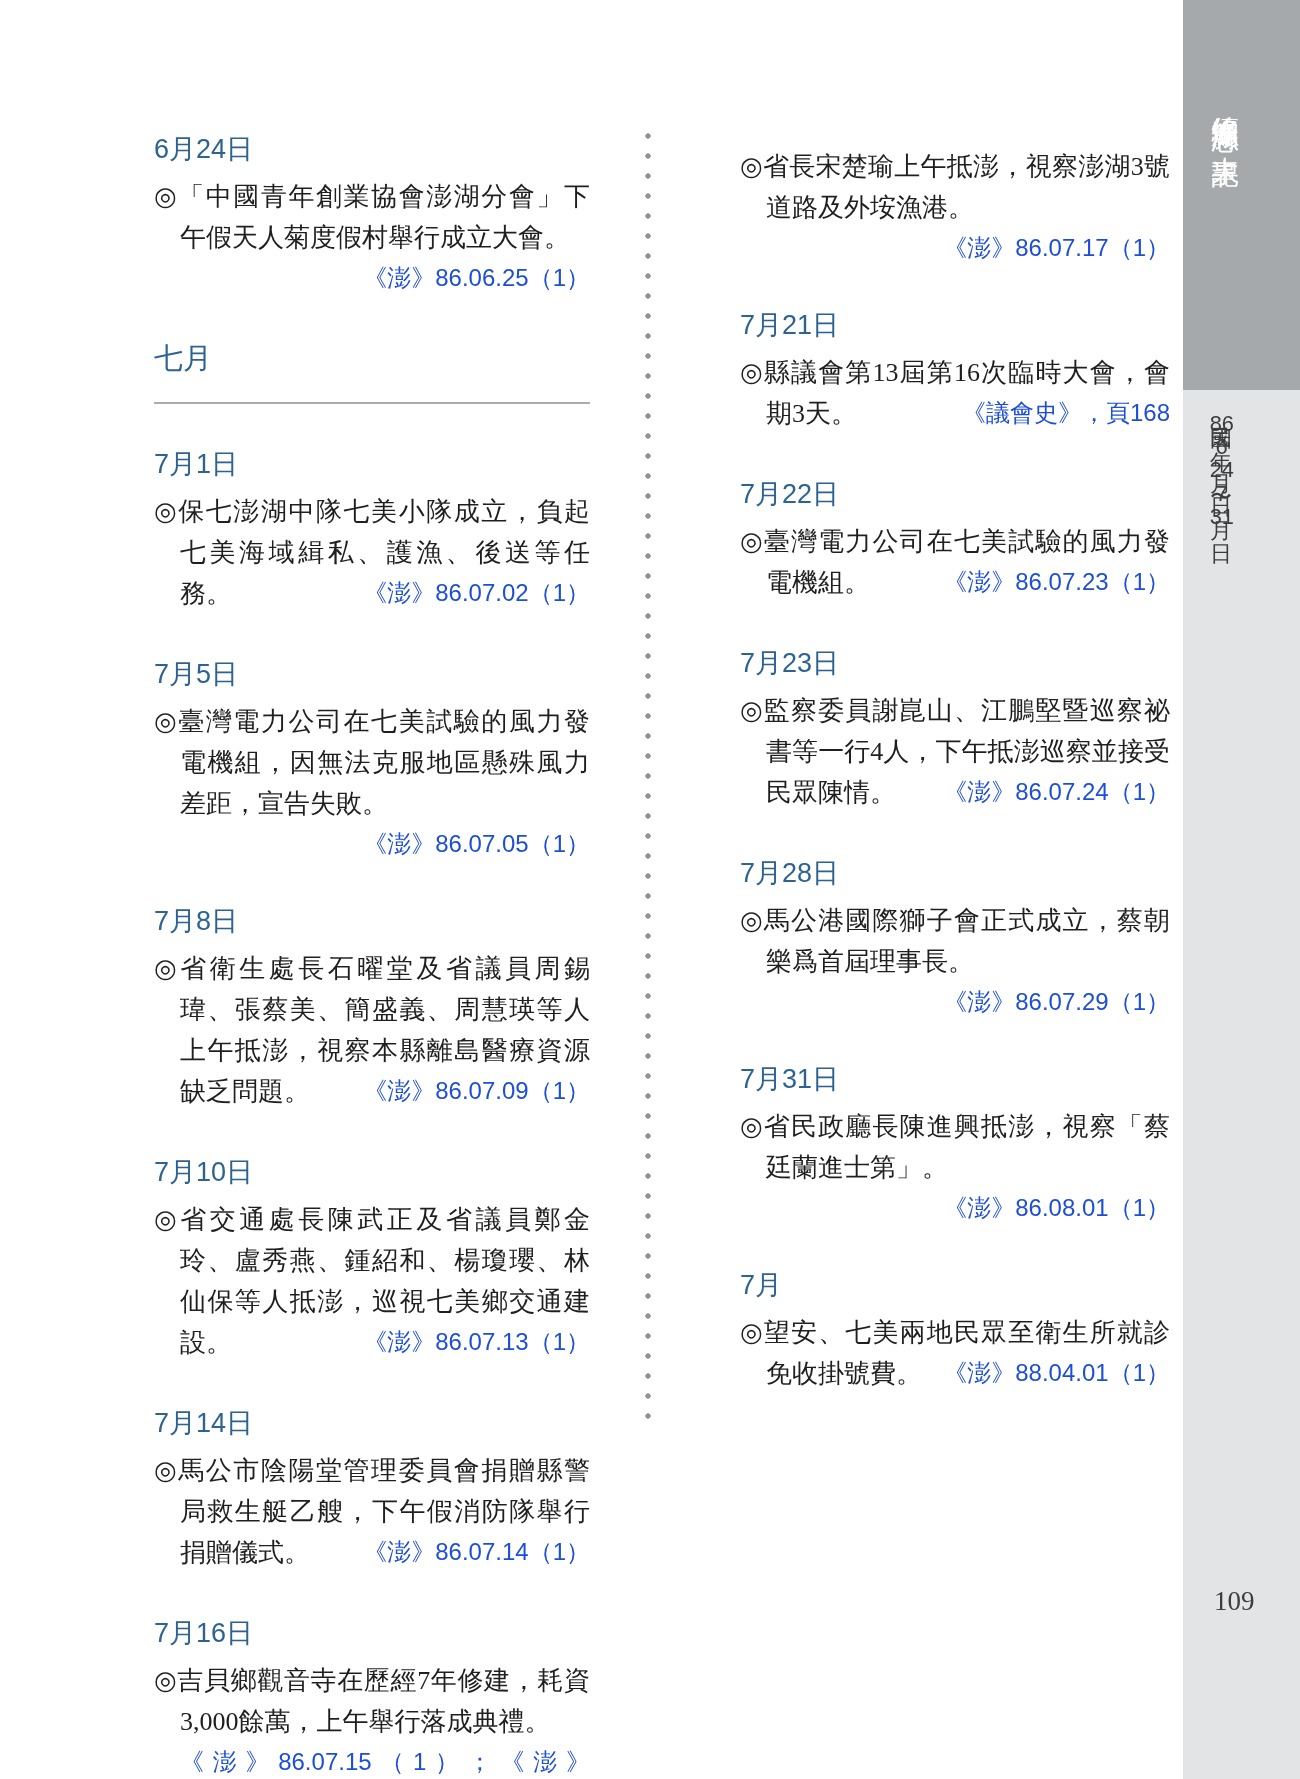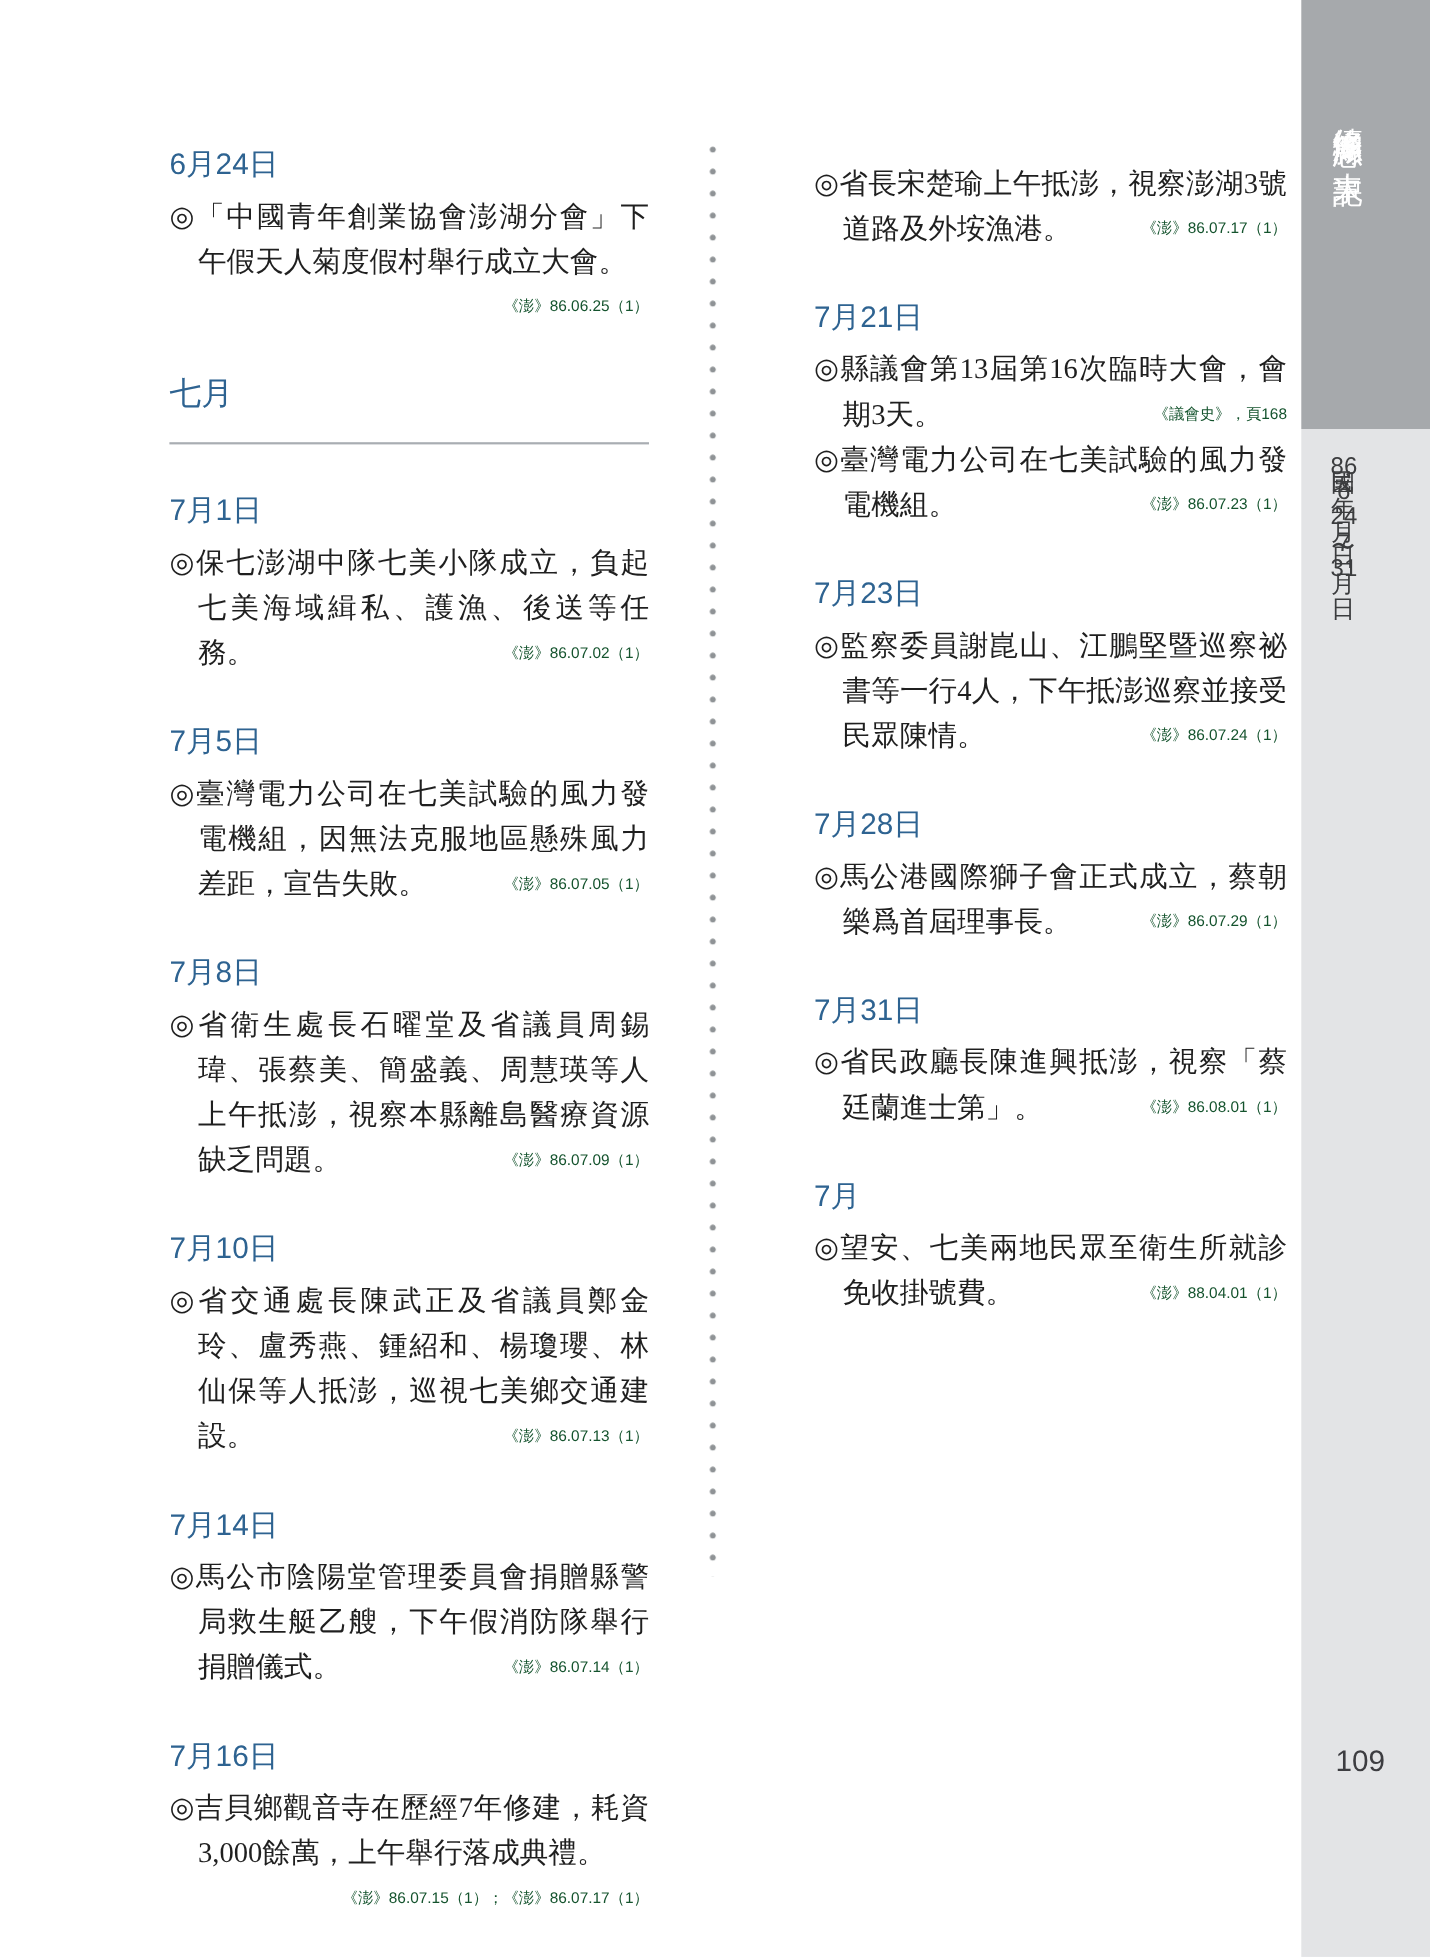--- a/index.html
+++ b/index.html
@@ -34,22 +34,22 @@
     margin:0;
     font-size:26px;line-height:41px;
     color:#1f1f1f;
     text-align:justify;
     padding-left:26px;text-indent:-26px;
   }
   .entry::after{content:"";display:block;clear:both;}
   .cite{
     float:right;
     font-family:"Liberation Sans","DejaVu Sans",sans-serif;
-    font-size:14px;line-height:34px;
-    color:#14532d;
+    font-size:24px;line-height:34px;
+    color:#1d4ed8;
     text-indent:0;
     padding-top:3px;
   }
   
   .divider{
     position:absolute;left:645px;top:133px;width:6px;height:1300px;
     background-image:radial-gradient(circle at 3px 3px,#8f9396 2.4px,rgba(143,147,150,0) 3px);
     background-size:6px 20px;background-repeat:repeat-y;
   }
   
@@ -67,21 +67,21 @@
     position:absolute;left:26px;top:410px;
     writing-mode:vertical-rl;text-orientation:mixed;
     font-size:22px;line-height:24px;letter-spacing:1px;
     color:#3b3c3e;
     font-family:"Liberation Sans","DejaVu Sans",sans-serif;
   }
   .sidebar-subtitle .tcu{text-combine-upright:all;}
   .page-number{
     position:absolute;left:31px;top:1586px;
     font-size:27px;color:#3d3d41;
-    font-family:Liberation Sans, sans-serif;
+    font-family:Liberation Serif, serif;
   }
 </style>
 </head>
 <body>
 
 <div class="page">
 
   <div class="column column-left" id="col-0">
       <div class="date-heading">6月24日</div>
       <p class="entry"><span>◎「中國青年創業協會澎湖分會」下午假天人菊度假村舉行成立大會。</span><span class="cite">《澎》86.06.25（1）</span></p>
@@ -99,20 +99,21 @@
       <div class="date-heading">7月16日</div>
       <p class="entry"><span>◎吉貝鄉觀音寺在歷經7年修建，耗資3,000餘萬，上午舉行落成典禮。</span><span class="cite">《澎》86.07.15（1）；《澎》86.07.17（1）</span></p>
     </div>
 
   <div class="divider"></div>
 
   <div class="column column-right" id="col-1">
       <p class="entry"><span>◎省長宋楚瑜上午抵澎，視察澎湖3號道路及外垵漁港。</span><span class="cite">《澎》86.07.17（1）</span></p>
       <div class="date-heading">7月21日</div>
       <p class="entry"><span>◎縣議會第13屆第16次臨時大會，會期3天。</span><span class="cite">《議會史》，頁168</span></p>
+      <div class="date-heading">7月22日</div>
       <p class="entry"><span>◎臺灣電力公司在七美試驗的風力發電機組。</span><span class="cite">《澎》86.07.23（1）</span></p>
       <div class="date-heading">7月23日</div>
       <p class="entry"><span>◎監察委員謝崑山、江鵬堅暨巡察祕書等一行4人，下午抵澎巡察並接受民眾陳情。</span><span class="cite">《澎》86.07.24（1）</span></p>
       <div class="date-heading">7月28日</div>
       <p class="entry"><span>◎馬公港國際獅子會正式成立，蔡朝樂爲首屆理事長。</span><span class="cite">《澎》86.07.29（1）</span></p>
       <div class="date-heading">7月31日</div>
       <p class="entry"><span>◎省民政廳長陳進興抵澎，視察「蔡廷蘭進士第」。</span><span class="cite">《澎》86.08.01（1）</span></p>
       <div class="date-heading">7月</div>
       <p class="entry"><span>◎望安、七美兩地民眾至衛生所就診免收掛號費。</span><span class="cite">《澎》88.04.01（1）</span></p>
     </div>

